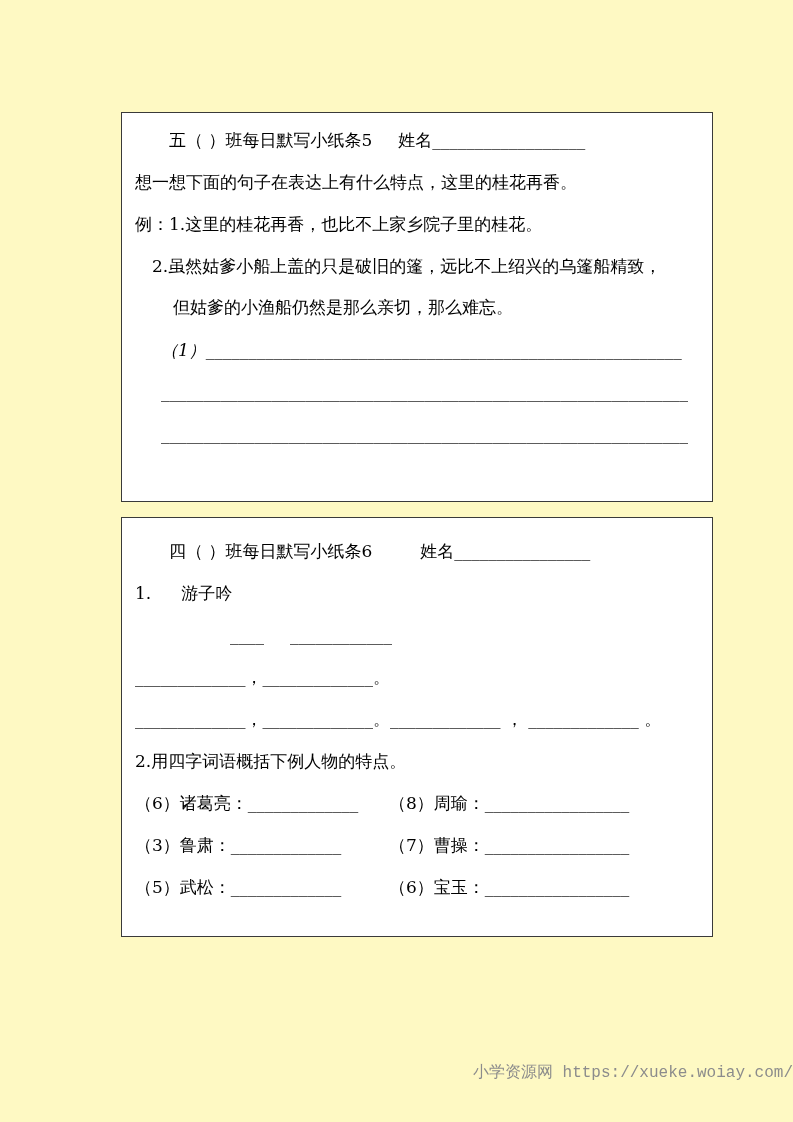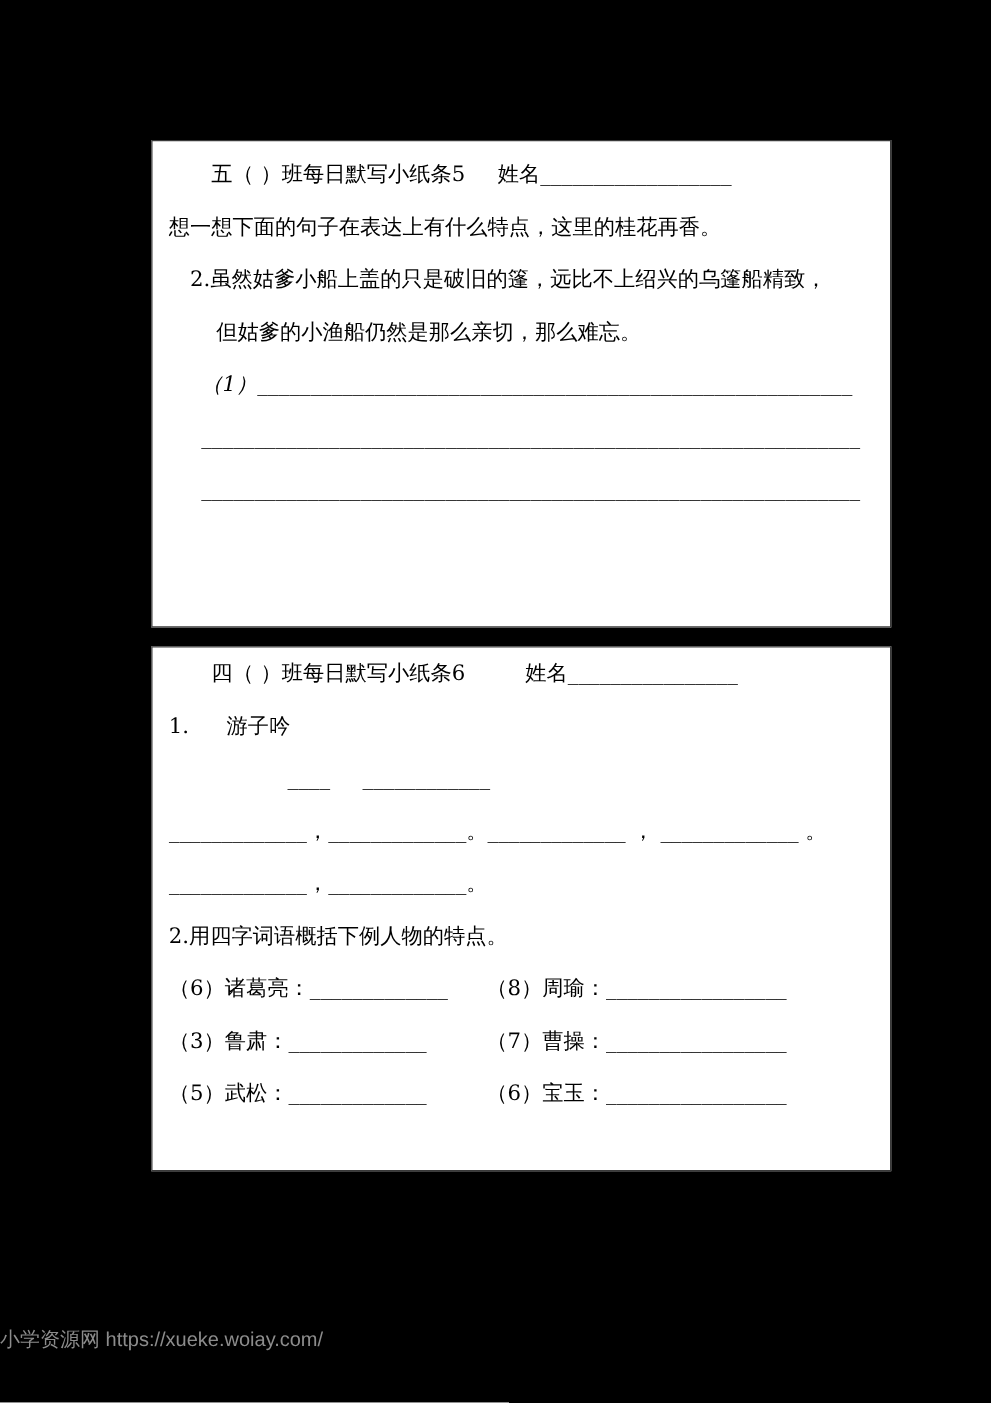--- a/index.html
+++ b/index.html
@@ -2,84 +2,85 @@
 <html><head>
 <meta charset="utf-8">
 <style>
   * { margin:0; padding:0; box-sizing:border-box; }
   html,body { background:#ffffff; }
   body {
     width:793px; height:1122px;
     font-family:"DejaVu Serif","Liberation Serif",serif;
     color:#000;
   }
-  .page { position:relative; width:793px; height:1122px; background:#000000; overflow:hidden; }
+  .page { position:relative; width:793px; height:1122px; background:#fef9c3; overflow:hidden; }
 
   .sheet {
     position:absolute; left:121px; width:592px;
     border:1px solid #3a3a3a; background:#fff;
     font-size:17px; padding:6px 13px;
     overflow:hidden;
   }
   #sheet5 { top:112px; height:390px; }
-  #sheet6 { top:517px; height:420px; padding-top:0; }
+  #sheet6 { top:517px; height:420px; padding-top:12px; }
 
   .sheet p { line-height:42px; white-space:nowrap; overflow:hidden; }
 
   .ti-1  { padding-left:17px; }
   .ti-15 { padding-left:26px;font-style:italic; }
   .ti-2  { padding-left:34px; }
   .ti-22 { padding-left:38px;font-family:Liberation Serif, serif; }
 
   .gap-md { margin-left:26px; }
   .gap-lg { margin-left:48px; }
   .poem-title { margin-left:30px; }
   .author-row { padding-left:95px; }
 
   .people-row .cell { display:inline-block; }
   .people-row .c1 { width:254px; }
 
   .footer {
     position:absolute; left:0; right:0; top:1062px;
-    text-align:left;
-    font-family:Liberation Sans, sans-serif;
+    text-align:right;
+    font-family:Liberation Mono, monospace;
     font-size:16px; color:#8c8c8c;
   }
 </style>
 </head>
 <body>
 
 <div class="page">
 
   <section class="sheet" id="sheet5">
     <p class="ti-2">
       <span>五（ ）班每日默写小纸条5</span><span class="gap-md">姓名</span><span>__________________</span>
     </p>
     <p>想一想下面的句子在表达上有什么特点，这里的桂花再香。</p>
+    <p>例：1.这里的桂花再香，也比不上家乡院子里的桂花。</p>
     <p class="ti-1">2.虽然姑爹小船上盖的只是破旧的篷，远比不上绍兴的乌篷船精致，</p>
     <p class="ti-22">但姑爹的小渔船仍然是那么亲切，那么难忘。</p>
     <p class="ti-15">
       <span>（1）</span><span>________________________________________________________</span>
     </p>
     <p class="ti-15">______________________________________________________________</p>
     <p class="ti-15">______________________________________________________________</p>
   </section>
 
   <section class="sheet" id="sheet6">
     <p class="ti-2">
       <span>四（ ）班每日默写小纸条6</span><span class="gap-lg">姓名</span><span>________________</span>
     </p>
     <p>
       <span>1.</span><span class="poem-title">游子吟</span>
     </p>
     <p class="author-row">
       <span>____</span><span class="gap-md">____________</span>
     </p>
+    <p>_____________，_____________。</p>
     <p>_____________，_____________。_____________ ， _____________ 。</p>
-    <p>_____________，_____________。</p>
     <p>2.用四字词语概括下例人物的特点。</p>
 
     <p class="people-row">
       <span class="cell c1"><span>（6）诸葛亮：</span><span>_____________</span></span><span class="cell"><span>（8）周瑜：</span><span>_________________</span></span>
     </p>
     <p class="people-row">
       <span class="cell c1"><span>（3）鲁肃：</span><span>_____________</span></span><span class="cell"><span>（7）曹操：</span><span>_________________</span></span>
     </p>
     <p class="people-row">
       <span class="cell c1"><span>（5）武松：</span><span>_____________</span></span><span class="cell"><span>（6）宝玉：</span><span>_________________</span></span>

